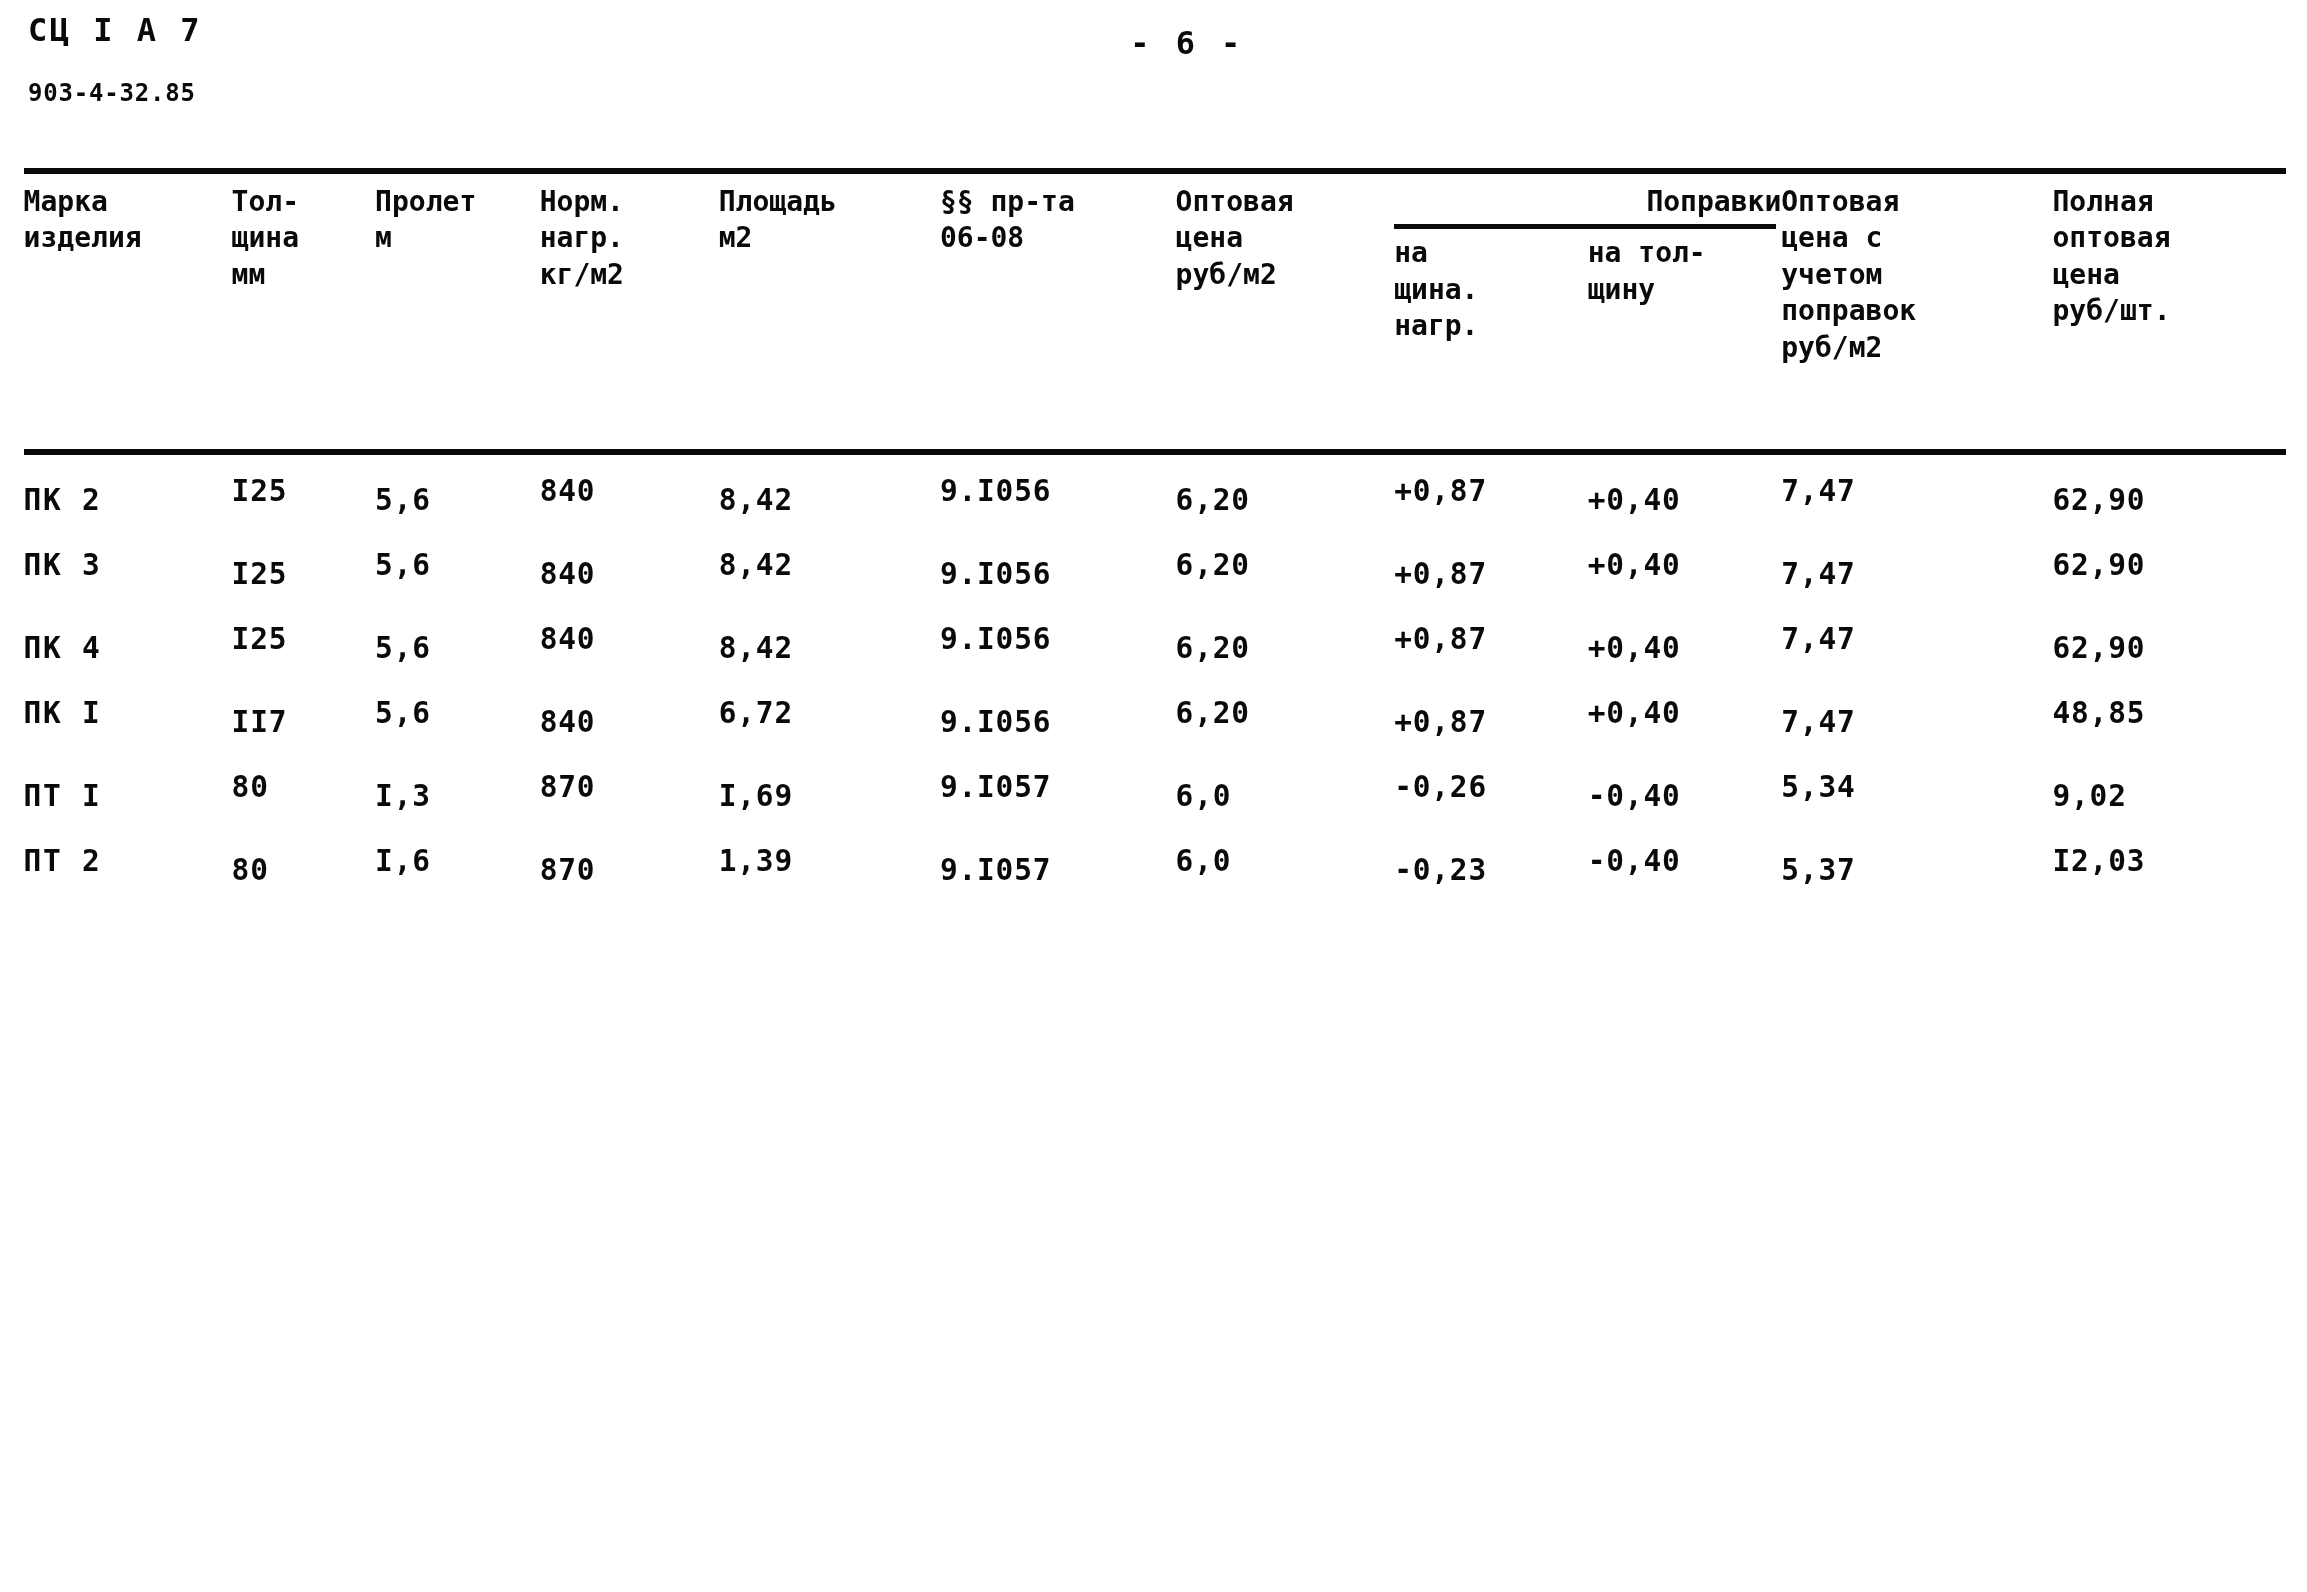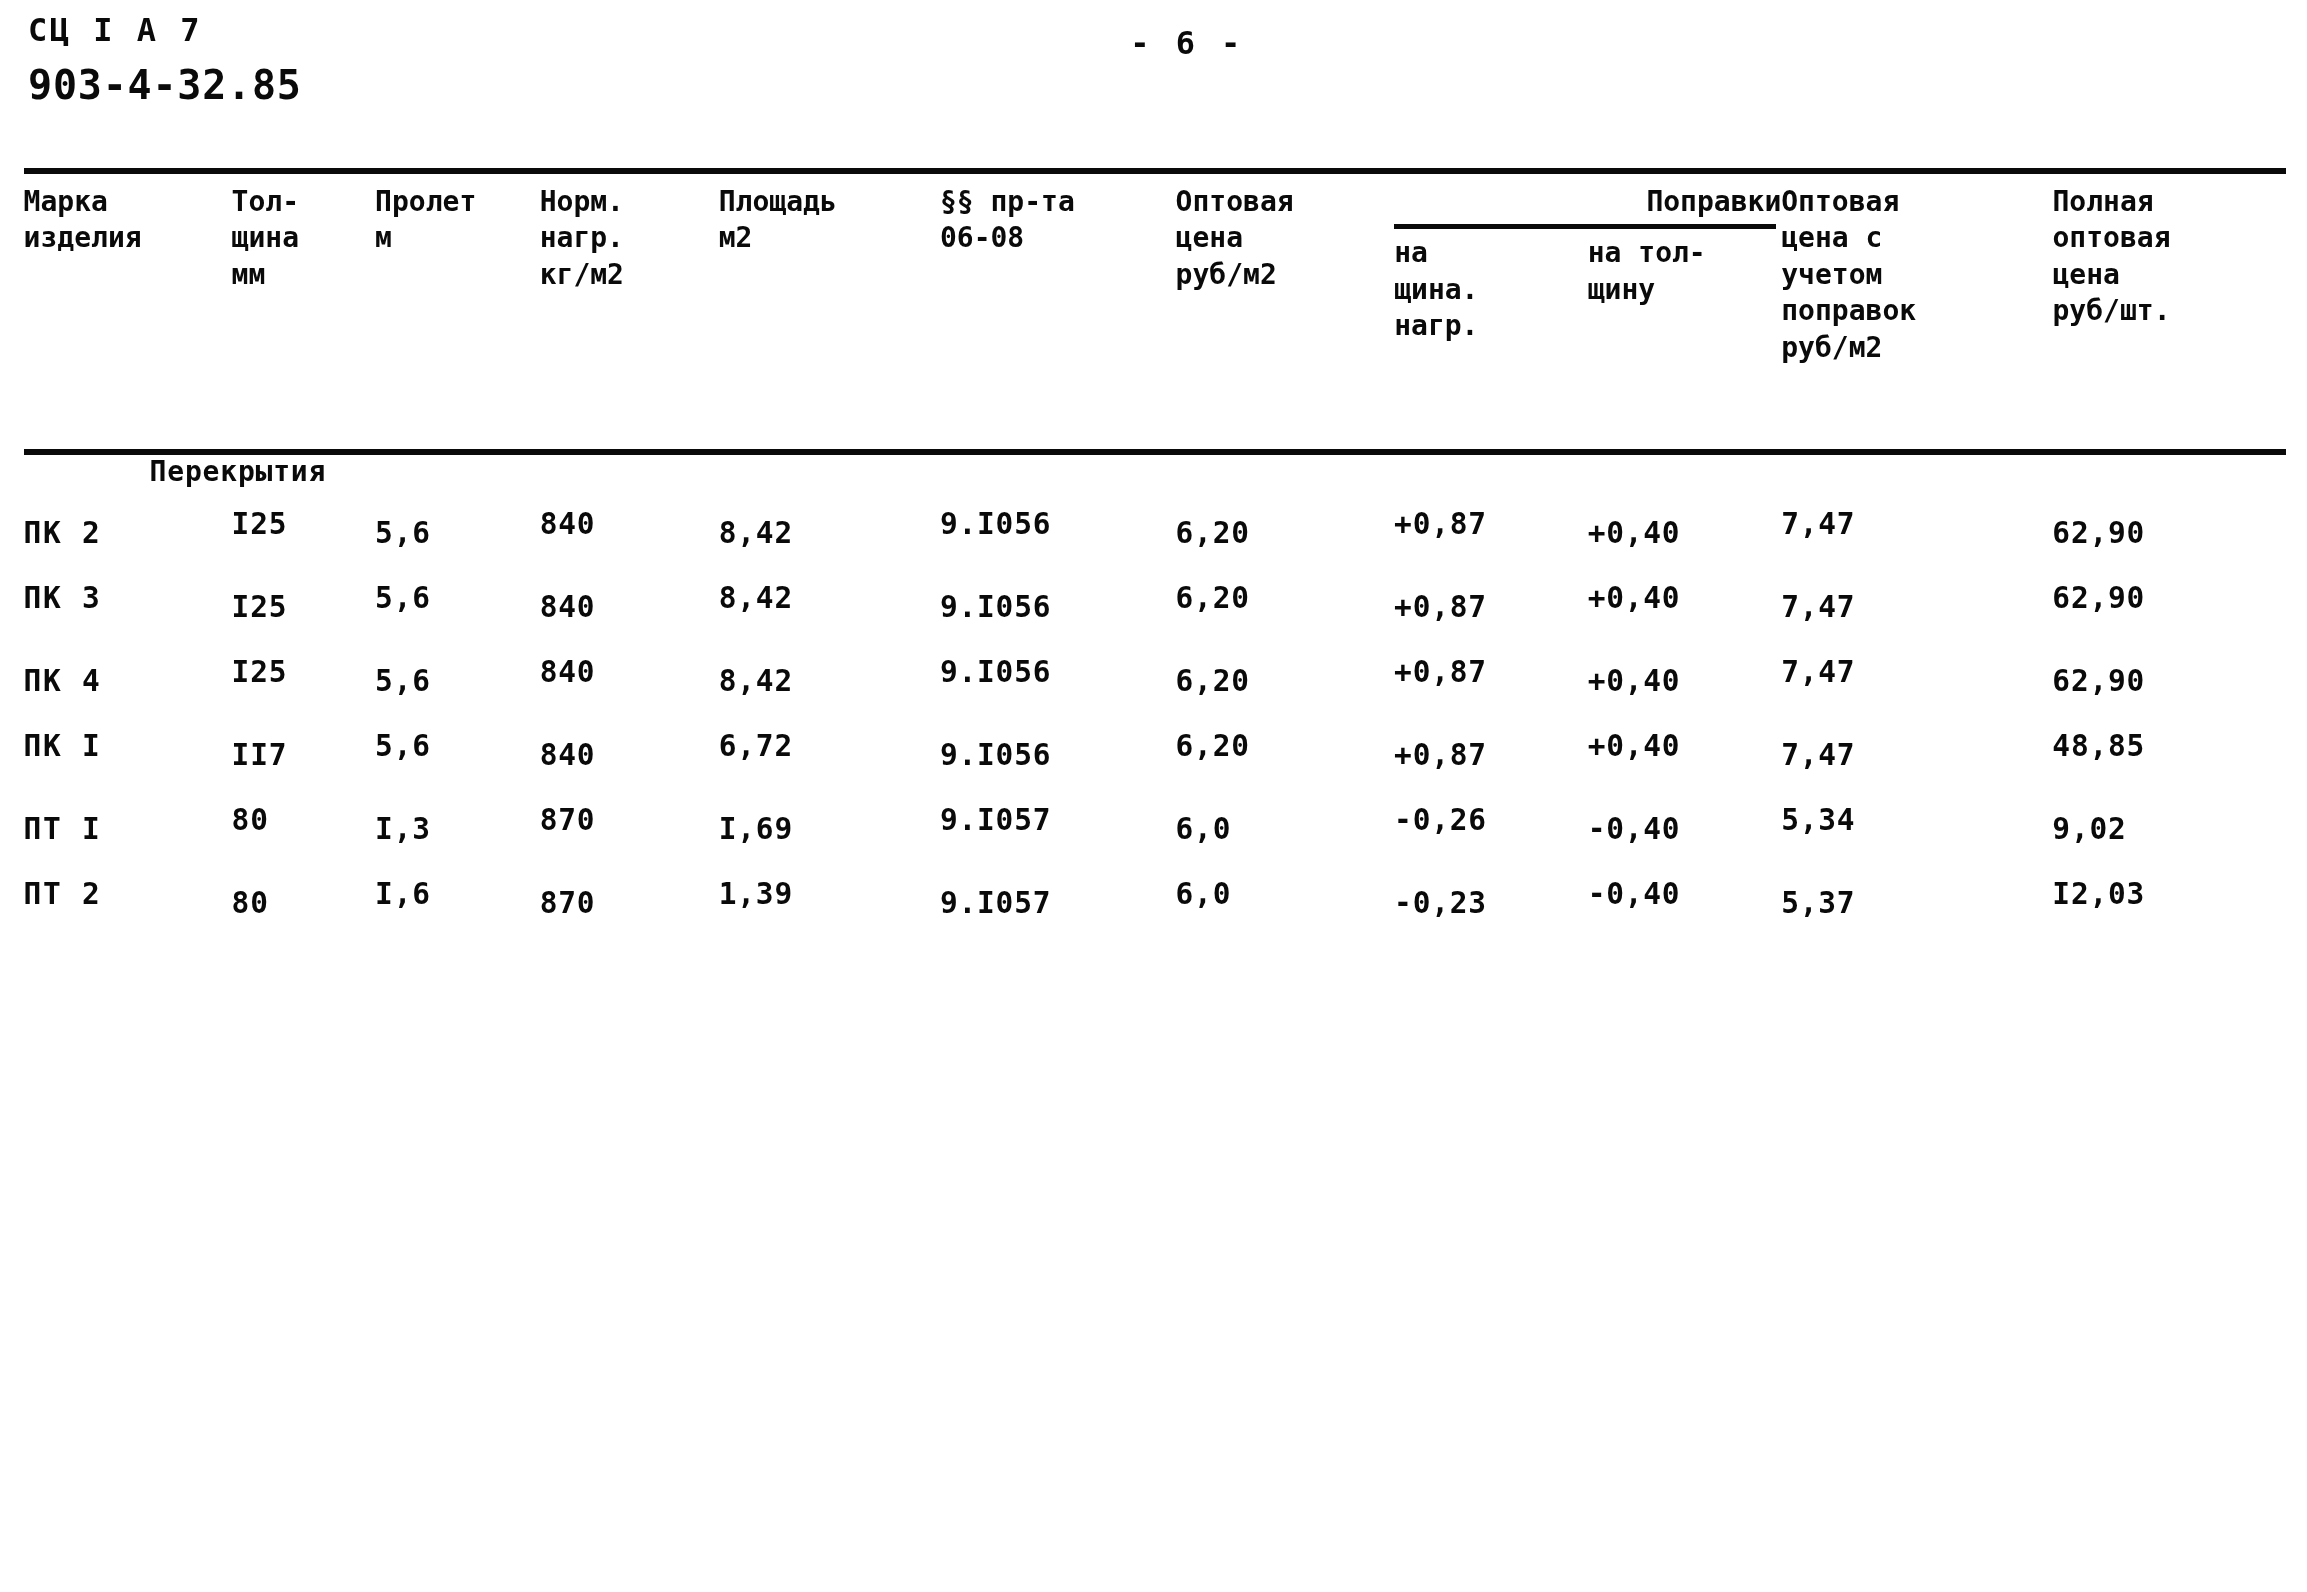--- a/index.html
+++ b/index.html
@@ -29,24 +29,24 @@
     top: 8.4px;
     width: 505px;
     line-height: 1.42;
   }
   .doc-code {
     font-size: 32px;
     letter-spacing: 2.5px;
     font-weight: 700;
   }
   .doc-series {
-    font-size: 40px;
+    font-size: 24px;
     letter-spacing: 0.8px;
     font-weight: 700;
-    margin-top: 3px;
+    margin-top: 22px;
   }
   .page-number {
     position: absolute;
     left: 0;
     right: 0;
     top: 23.6px;
     text-align: center;
     font-size: 32px;
     font-weight: 700;
     letter-spacing: 3.4px;
@@ -261,25 +261,20 @@
         <col class="c-load">
         <col class="c-area">
         <col class="c-para">
         <col class="c-price">
         <col class="c-corr1">
         <col class="c-corr2">
         <col class="c-pricec">
         <col class="c-full">
       </colgroup>
       <tbody id="table-body">
-          <tr class="section-row">
-            <td colspan="11">
-              <div class="section-label">Перекрытия</div>
-            </td>
-          </tr>
           <tr class="data-row">
             <td class="mark"><span class="jitter-1">ПК 2</span></td>
             <td><span class="jitter-2">I25</span></td>
             <td><span class="jitter-1">5,6</span></td>
             <td><span class="jitter-2">840</span></td>
             <td><span class="jitter-1">8,42</span></td>
             <td><span class="jitter-2">9.I056</span></td>
             <td><span class="jitter-1">6,20</span></td>
             <td><span class="jitter-2">+0,87</span></td>
             <td><span class="jitter-1">+0,40</span></td>

